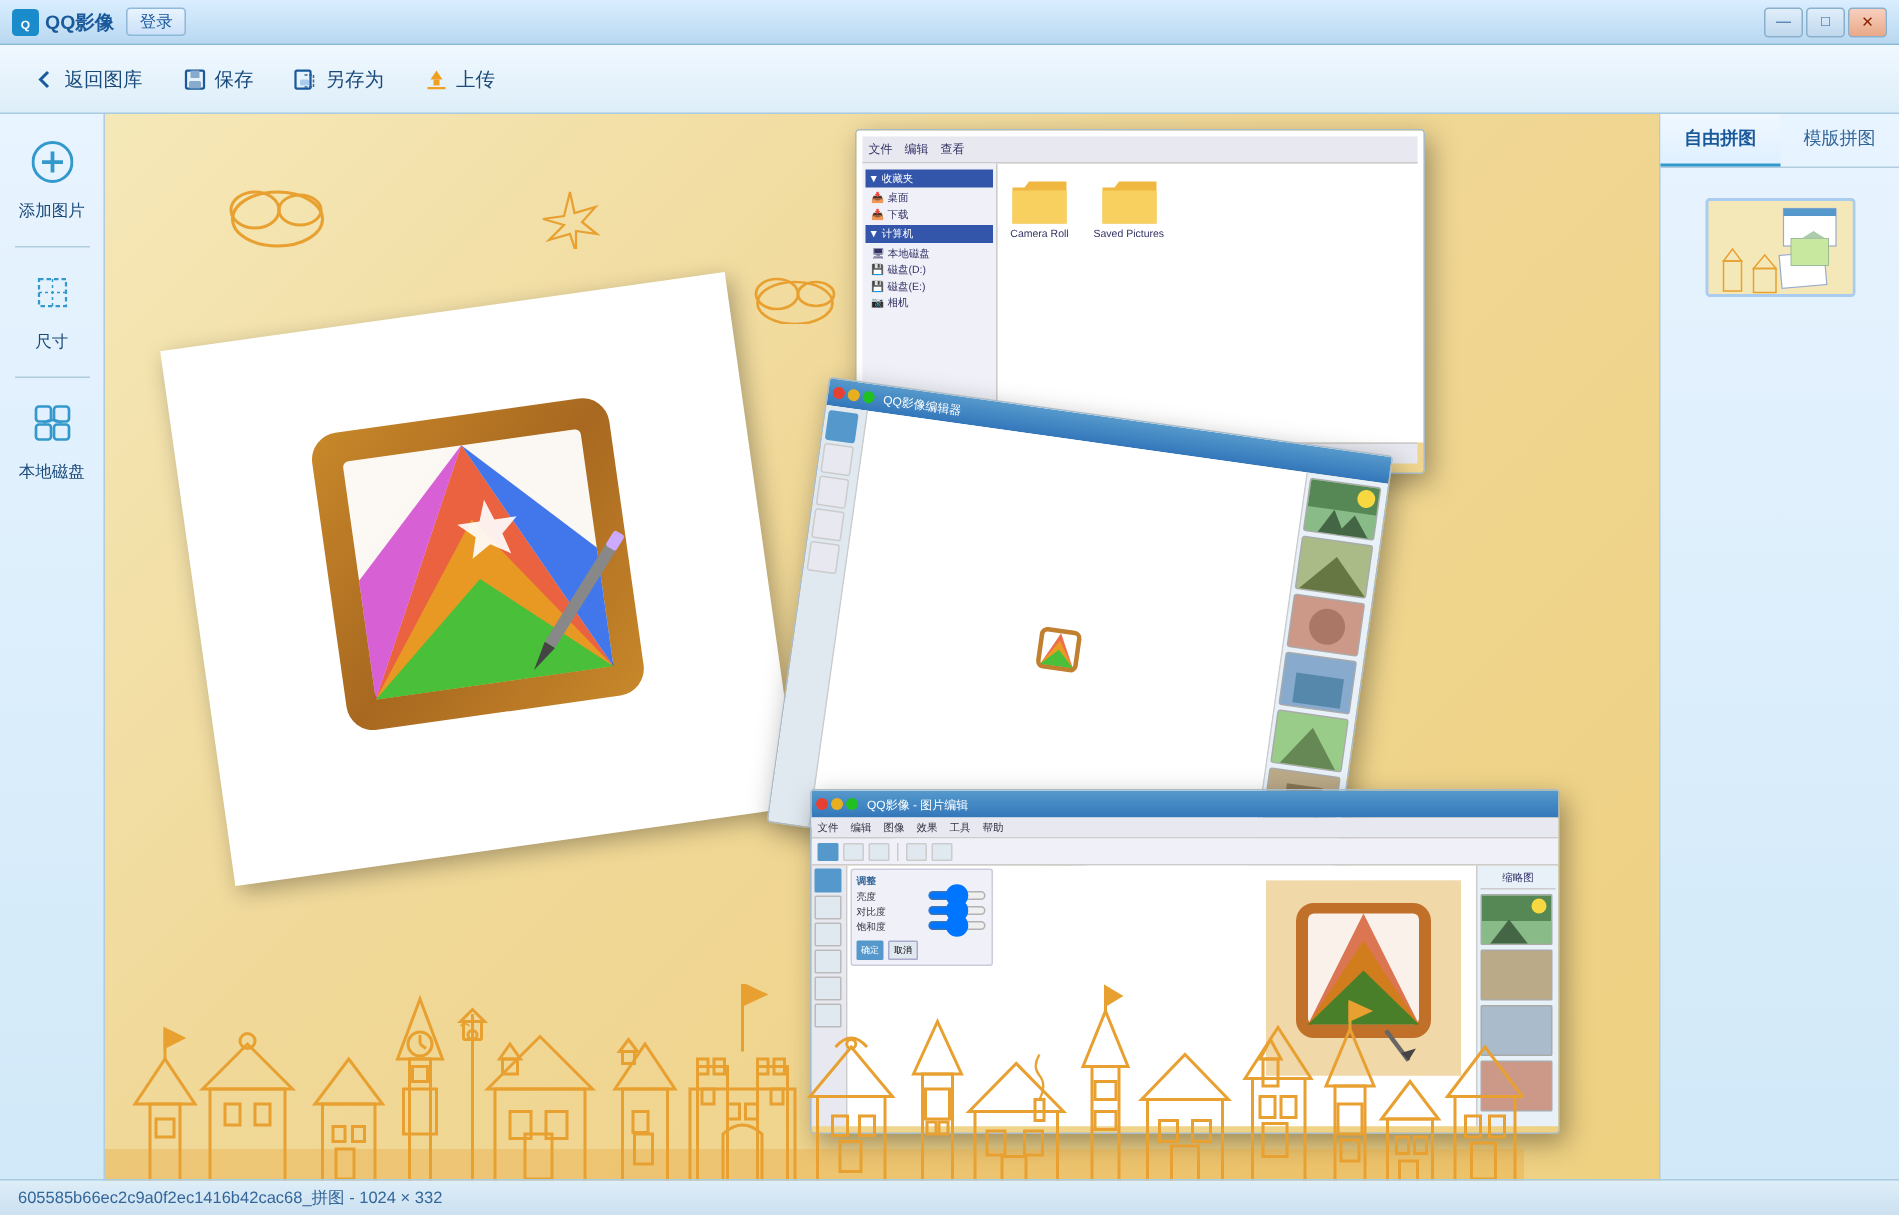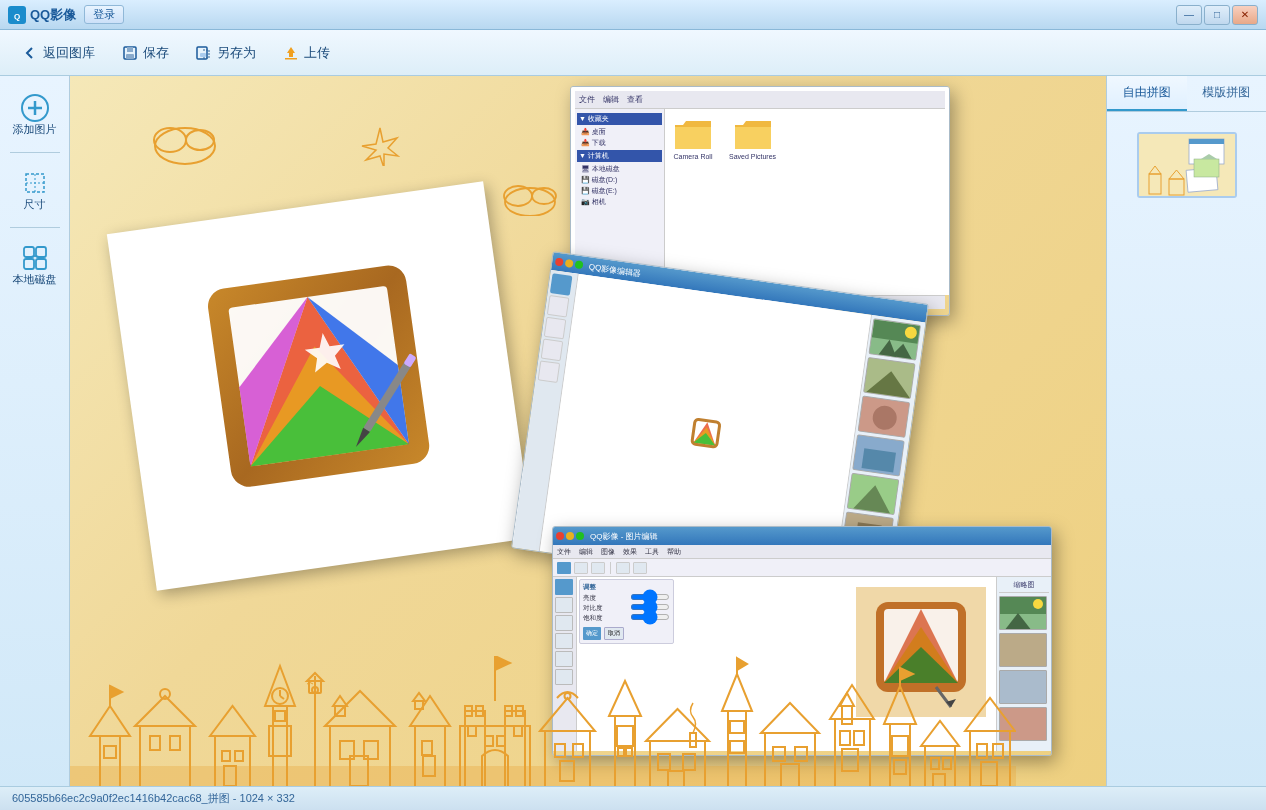--- a/index.html
+++ b/index.html
@@ -95,21 +95,21 @@
       display: flex;
       flex-direction: column;
       align-items: center;
       padding-top: 12px;
       gap: 8px;
     }
     .sidebar-item {
       display: flex;
       flex-direction: column;
       align-items: center;
-      gap: 1px;
+      gap: 13px;
       cursor: pointer;
       padding: 6px 4px;
       border-radius: 4px;
       width: 58px;
     }
     .sidebar-item .si-icon {
       width: 28px; height: 28px;
       display: flex; align-items: center; justify-content: center;
     }
     .sidebar-item .si-label {
@@ -152,21 +152,21 @@
       text-align: center;
       padding: 8px 4px;
       font-size: 12px;
       cursor: pointer;
       color: #336699;
       border-bottom: 2px solid transparent;
     }
     .rp-tab.active {
       background: linear-gradient(to bottom, #f0f8ff, #e0f0ff);
       border-bottom: 2px solid #3399cc;
-      font-weight: normal;
+      font-weight: bold;
       color: #1a5a9a;
     }
     .rp-thumb {
       margin: 10px auto;
       width: 100px; height: 66px;
       border: 2px solid #aaccee;
       border-radius: 3px;
       overflow: hidden;
       background: #f5e8c0;
       display: block;
@@ -568,21 +568,21 @@
           <div style="width:48px; height:36px; background:#bbaa88; border:1px solid #aaa; border-radius:2px; overflow:hidden;">
             <svg width="48" height="36" viewBox="0 0 48 36">
                 <rect width="48" height="36" fill="#bbaa88"></rect>
               <rect x="12" y="8" width="24" height="20" fill="#887755"></rect>
               </svg>
           </div>
         </div>
       </div>
     </div>
 
-    <div class="win-screenshot" style="left:482px; top:450px; width:500px; height:230px;">
+    <div class="win-screenshot" style="left:470px; top:450px; width:500px; height:230px;">
       <div class="ws-titlebar">
         <div class="ws-tc" style="background:#e84030;"></div>
         <div class="ws-tc" style="background:#e8b020;"></div>
         <div class="ws-tc" style="background:#20c020;"></div>
         <span style="color:white; font-size:8px; margin-left:4px;">QQ影像 - 图片编辑</span>
       </div>
 
       <div style="height:14px; background:#e8e8f0; border-bottom:1px solid #ccc; display:flex; align-items:center; padding:0 4px; font-size:7px; color:#334; gap:8px;">
         <span>文件</span>
           <span>编辑</span>

